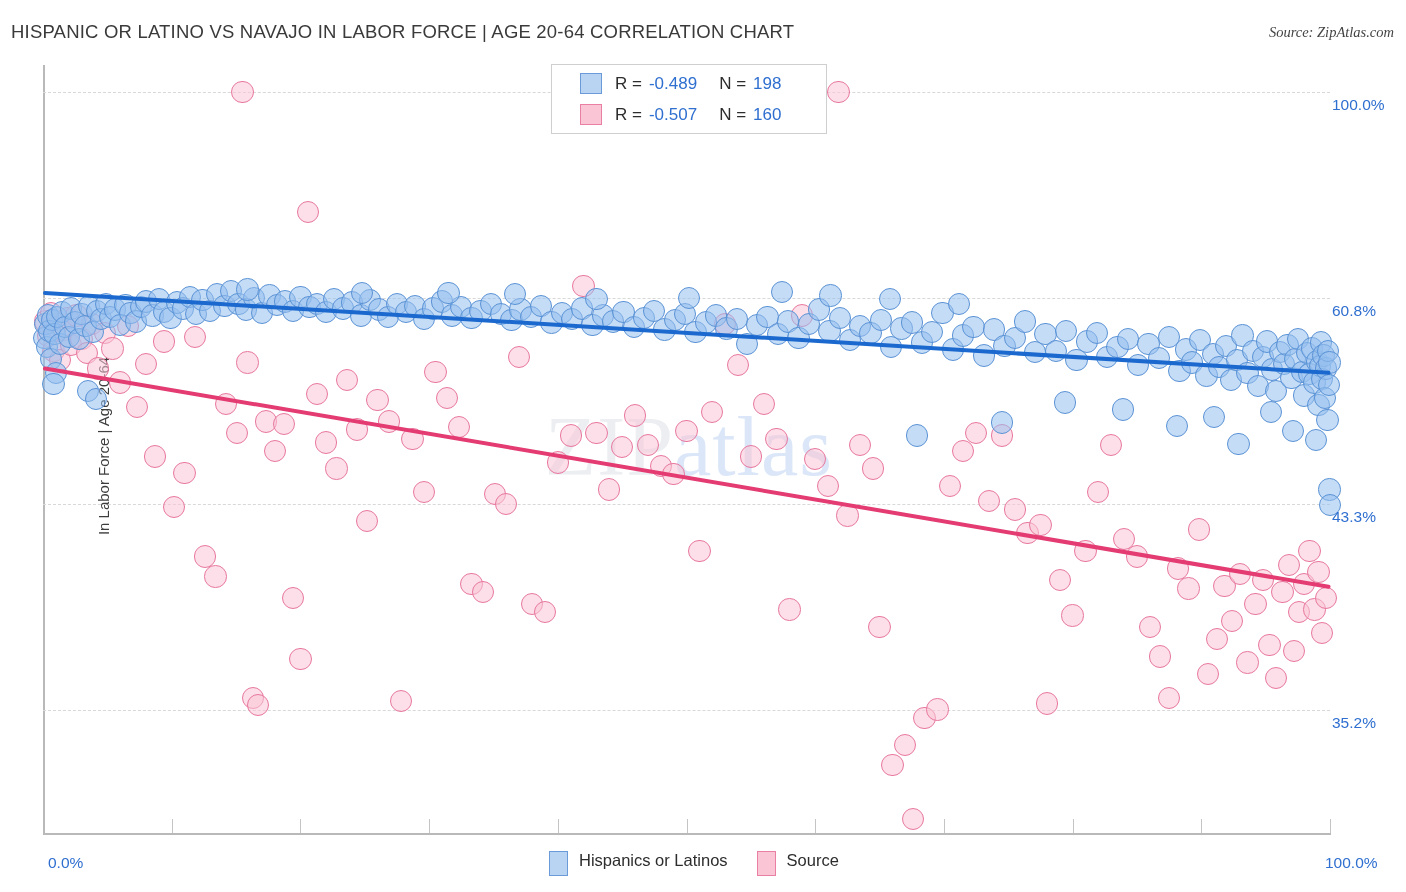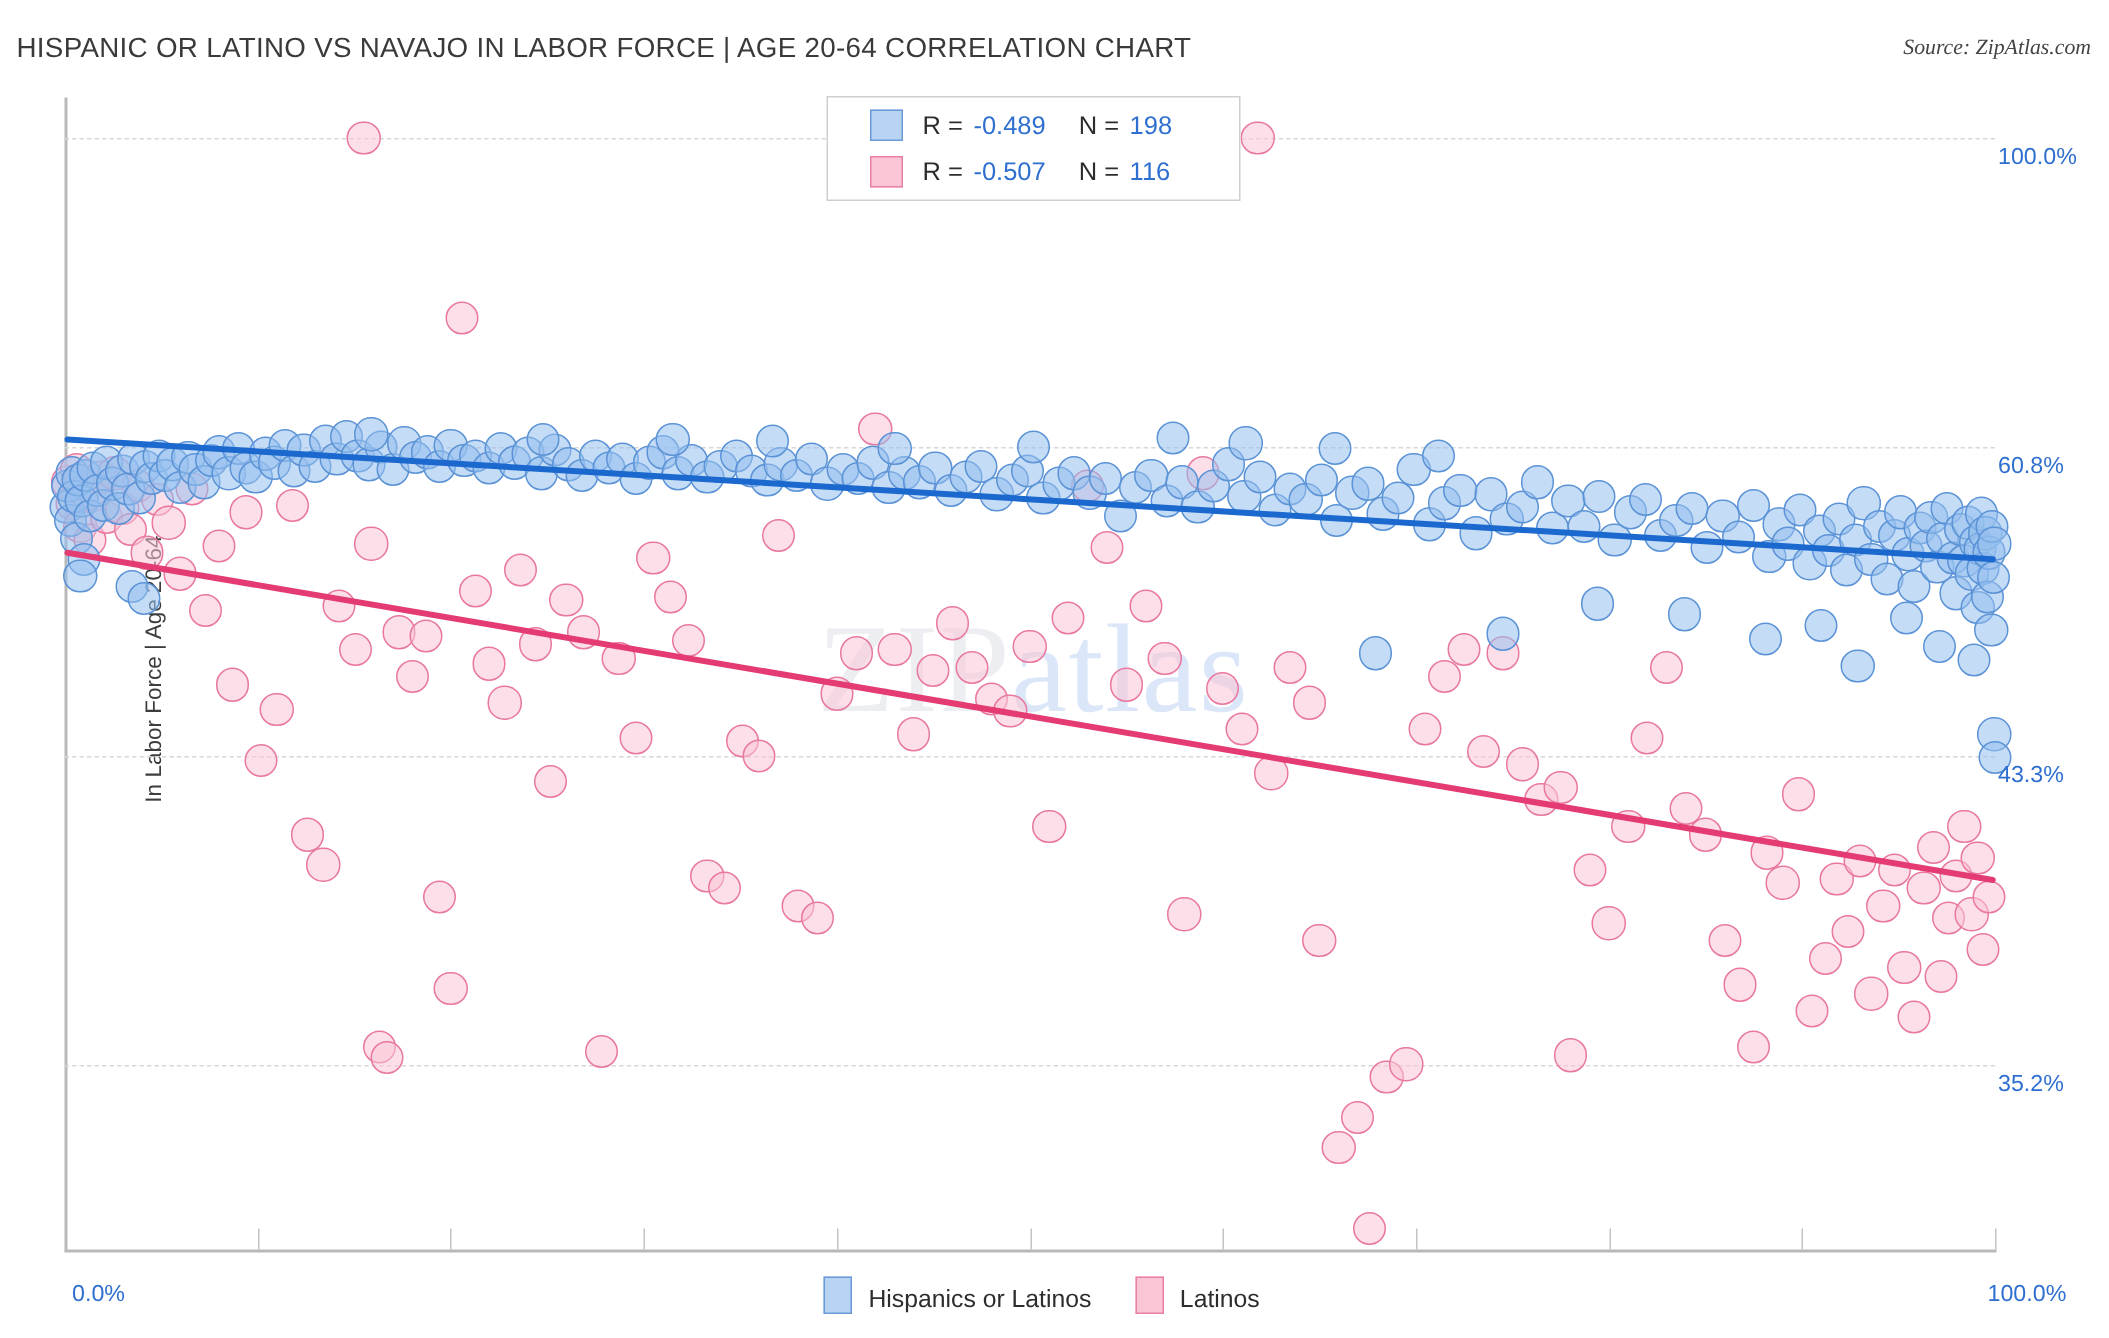--- a/index.html
+++ b/index.html
@@ -71,21 +71,21 @@
   .rrow{display:flex;align-items:center;height:26px;}
   .swatch{width:22px;height:21px;box-sizing:border-box;margin-right:13px;flex:none;}
   .swatch.blue{background:#b9d3f2;border:1px solid #6a9ad8;}
   .swatch.pink{background:#fac6d6;border:1px solid #ea7fa4;}
   .rtxt{font-size:17px;color:#2d2d2d;white-space:nowrap;}
   .rnum{font-size:17px;color:#2f6fd0;margin-left:7px;white-space:nowrap;}
   .nlbl{font-size:17px;color:#2d2d2d;margin-left:22px;white-space:nowrap;}
 
   
   .blegend{position:absolute;left:549px;top:851px;display:flex;align-items:center;}
-  .bitem{display:flex;align-items:flex-end;margin-right:29px;}
+  .bitem{display:flex;align-items:flex-start;margin-right:29px;}
   .bsw{width:19px;height:25px;box-sizing:border-box;margin-right:11px;flex:none;}
   .bsw.blue{background:#b9d3f2;border:1px solid #6a9ad8;}
   .bsw.pink{background:#fac6d6;border:1px solid #ea7fa4;}
   .btxt{font-size:16.5px;color:#2d2d2d;white-space:nowrap;}
 </style>
 </head>
 <body>
 
 <div id="chart-root">
 
@@ -485,28 +485,28 @@
       <span class="rtxt">R =</span>
       <span class="rnum">-0.489</span>
       <span class="nlbl">N =</span>
       <span class="rnum">198</span>
     </div>
     <div class="rrow">
       <span class="swatch pink"></span>
       <span class="rtxt">R =</span>
       <span class="rnum">-0.507</span>
       <span class="nlbl">N =</span>
-      <span class="rnum">116</span>
+      <span class="rnum">160</span>
     </div>
   </div>
 
   <div class="blegend">
     <div class="bitem">
       <span class="bsw blue"></span>
       <span class="btxt">Hispanics or Latinos</span>
     </div>
     <div class="bitem">
       <span class="bsw pink"></span>
-      <span class="btxt">Latinos</span>
+      <span class="btxt">Source</span>
     </div>
   </div>
 
 </div>
 
 </body></html>

